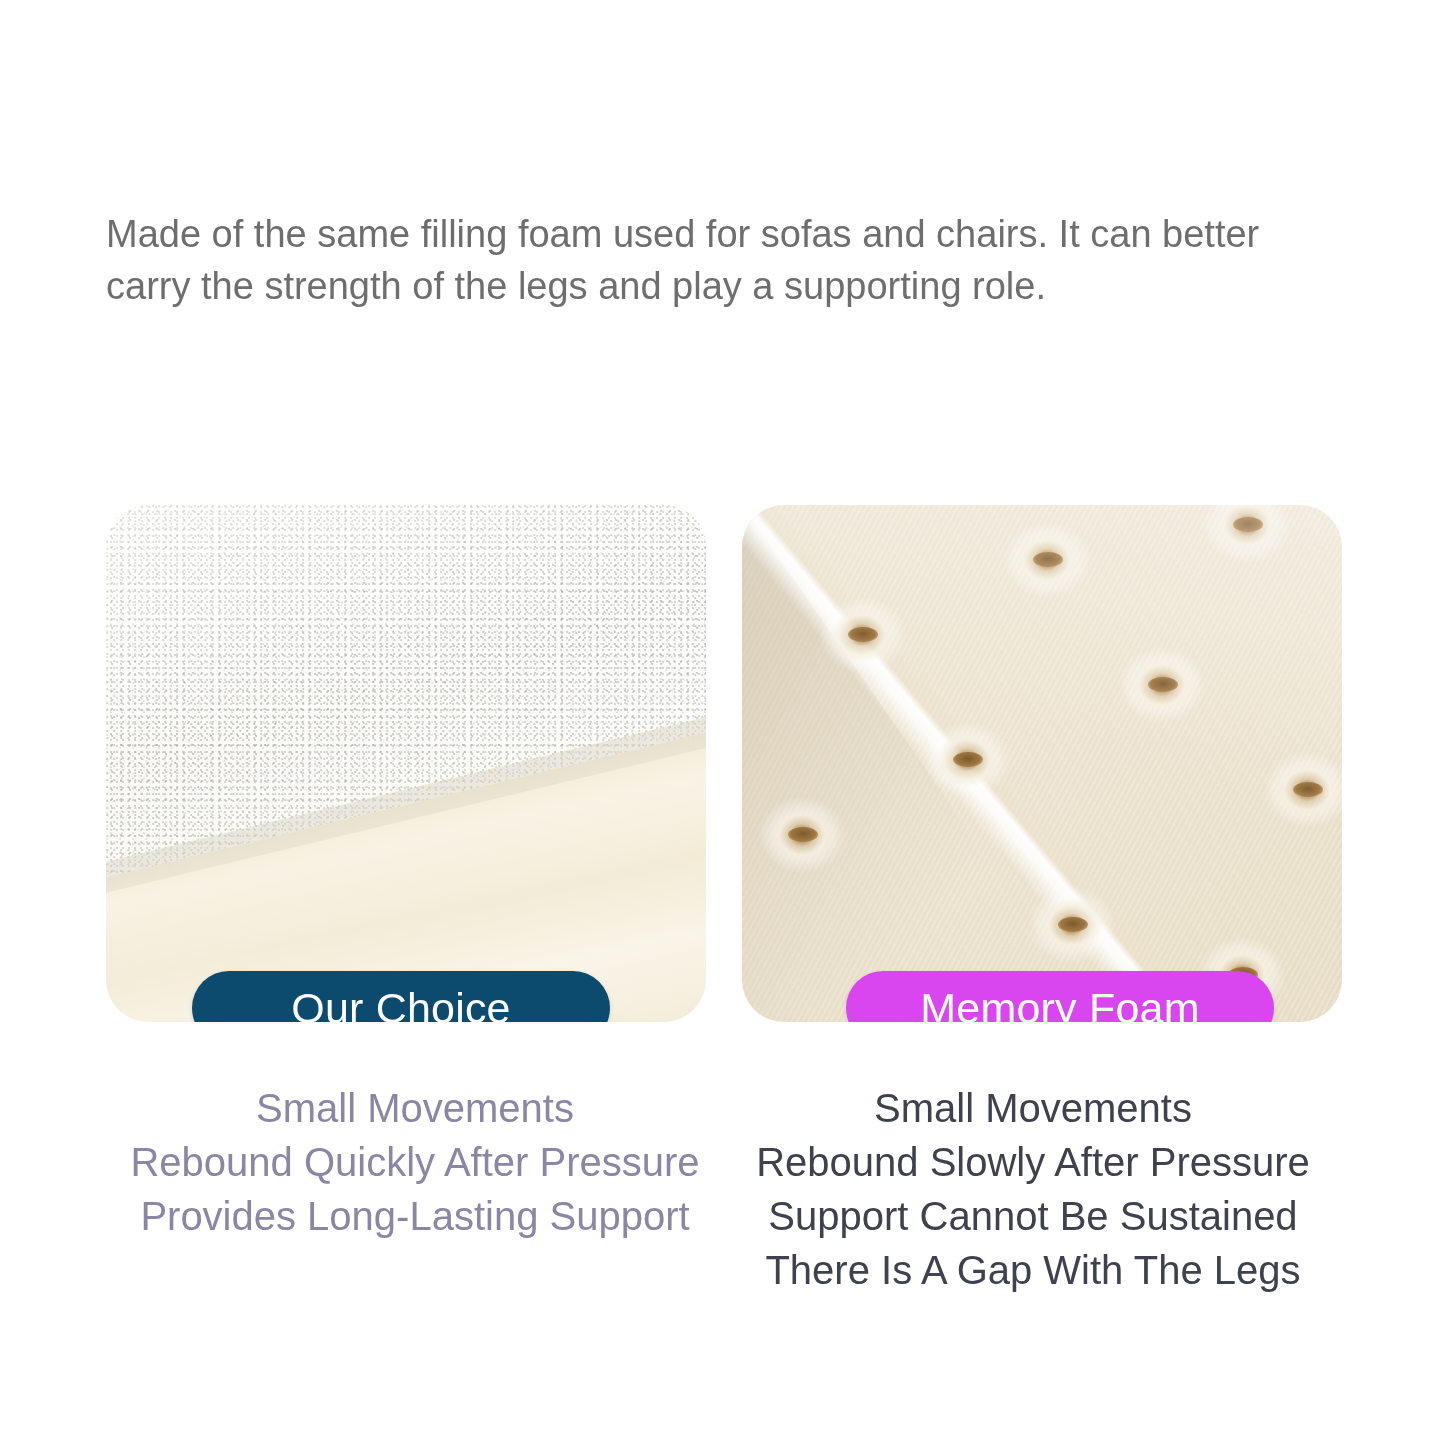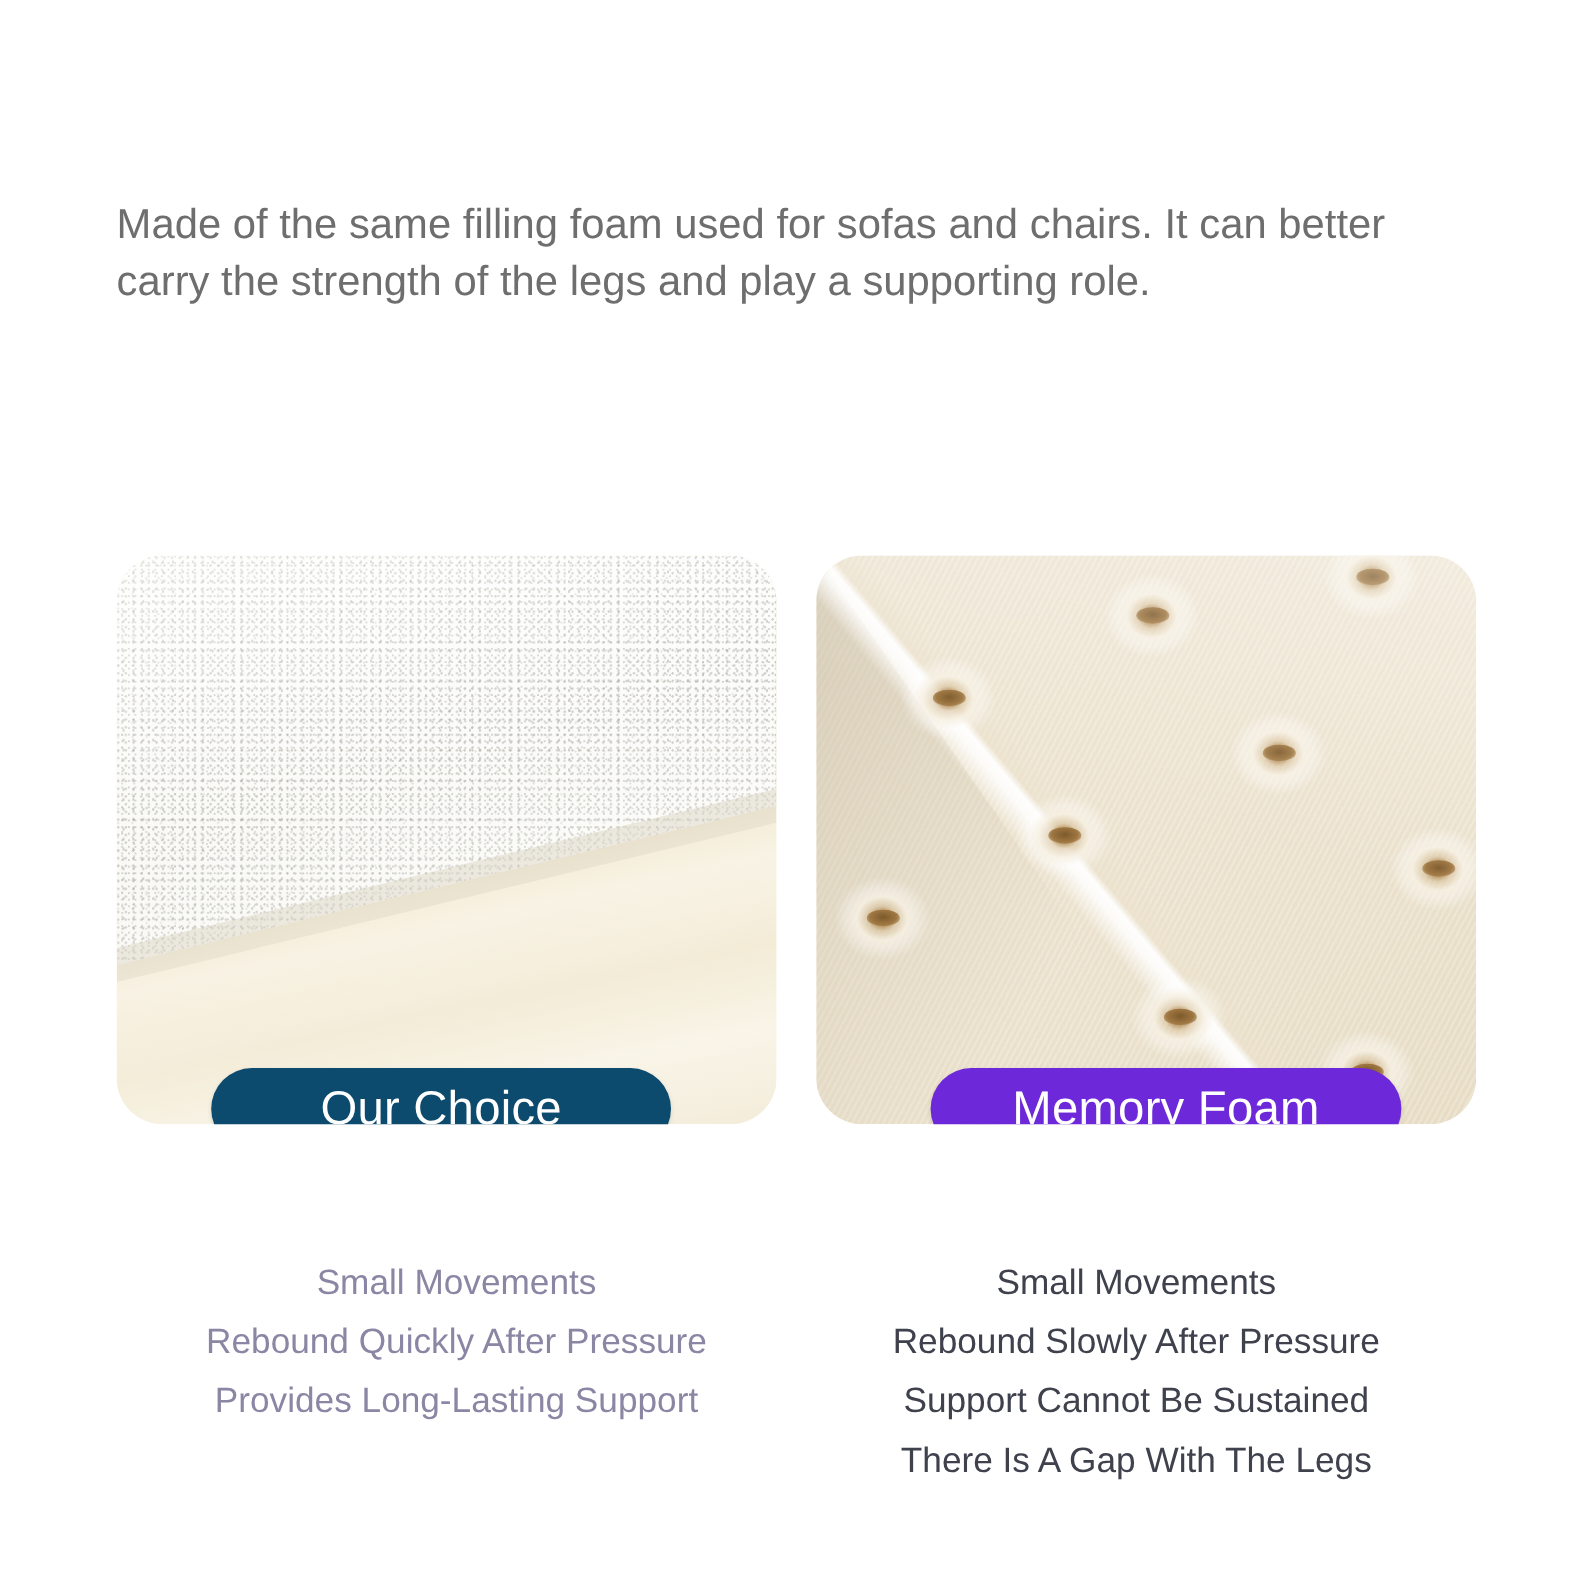--- a/index.html
+++ b/index.html
@@ -24,21 +24,21 @@
   }
   .headline {
     font-size: 57px;
     line-height: 68px;
     color: #0a0a0a;
     font-weight: 400;
     letter-spacing: -0.4px;
     white-space: nowrap;
   }
   .subtitle {
-    margin-top: 30px;
+    margin-top: 60px;
     font-size: 38px;
     line-height: 52px;
     color: #6e6e6e;
     font-weight: 400;
     width: 1248px;
   }
 
   
   .compare {
     position: absolute;
@@ -195,30 +195,30 @@
     z-index: 5;
   }
   .badge-left {
     left: 86px;
     width: 418px;
     background: #0c4a6e;
   }
   .badge-right {
     left: 104px;
     width: 428px;
-    background: #6d28d9;
+    background: #d946ef;
   }
 
   
   .features {
     position: absolute;
-    top: 633px;
+    top: 576px;
     width: 618px;
     text-align: center;
-    font-size: 32px;
+    font-size: 40px;
     line-height: 54px;
   }
   .features-left {
     left: 106px;
     color: #8b86a4;
   }
   .features-right {
     left: 724px;
     color: #3f414d;
   }

